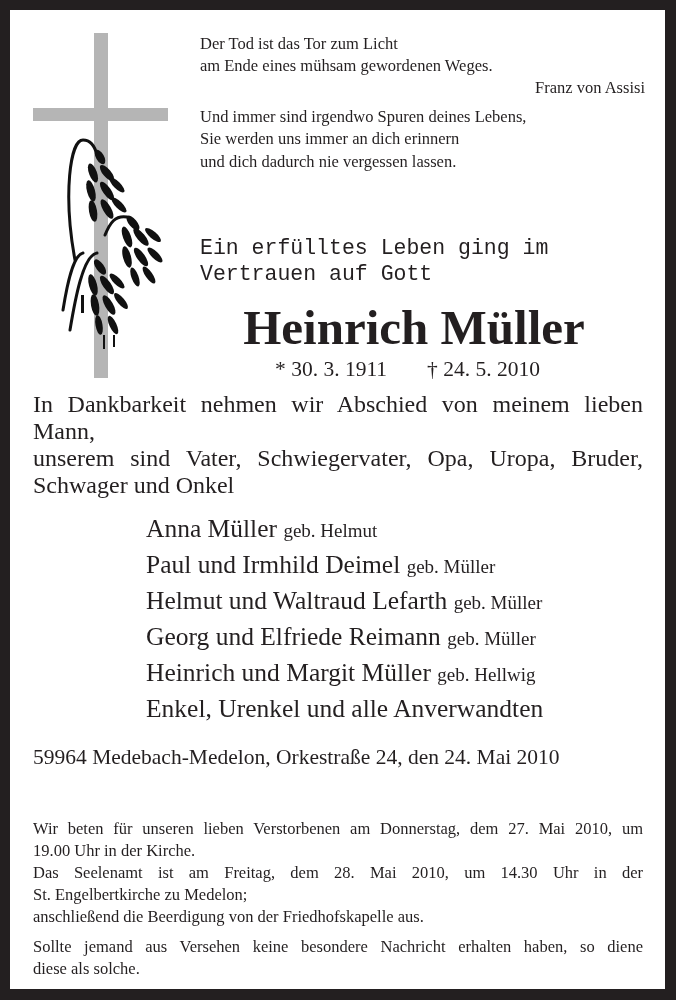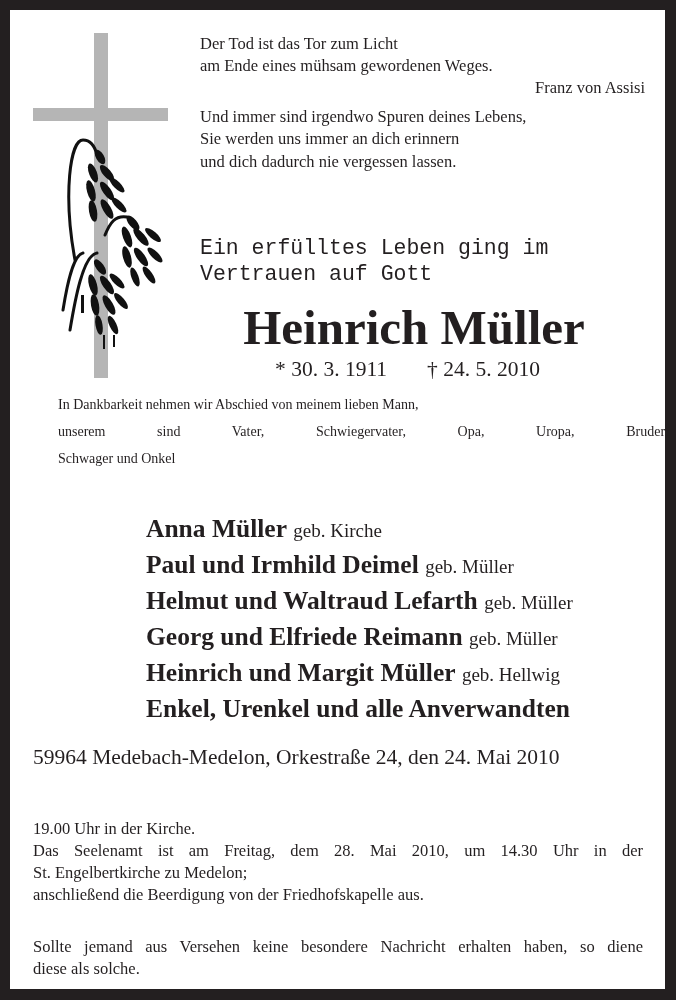--- a/index.html
+++ b/index.html
@@ -7,26 +7,26 @@
          font-family:"Liberation Serif","DejaVu Serif",serif; color:#231f20; }
   .card { position:absolute; left:10px; top:10px; width:655px; height:979px; background:#ffffff; }
   .abs { position:absolute; }
   .quote { left:200px; top:33px; width:445px; font-size:16.5px; line-height:22px; }
   .quote .author { text-align:right; }
   .poem { left:200px; top:106px; width:445px; font-size:16.5px; line-height:22.3px; }
   .lead { left:200px; top:235px; width:450px; font-size:21.5px; line-height:26px;font-family:Liberation Mono, monospace; }
   .name { left:164px; top:300px; width:500px; text-align:center; font-weight:bold; font-size:49px; line-height:56px; letter-spacing:0px; }
   .dates { left:275px; top:356px; font-size:21.5px; line-height:26px; white-space:pre; }
   .dates span { display:inline-block; }
-  .thanks { left:33px; top:391px; width:610px; font-size:14px; line-height:27px; text-align:justify;margin-left:25px; }
+  .thanks { left:33px; top:391px; width:610px; font-size:24px; line-height:27px; text-align:justify; }
   .thanks .line { display:block; }
   .thanks .just { text-align:justify; text-align-last:justify; }
   .family { left:146px; top:512px; width:520px; }
   .family .row { font-size:25.5px; line-height:34px; white-space:nowrap; }
-  .family .row b { font-weight:bold; }
+  .family .row b { font-weight:normal; }
   .family .row .geb { font-size:19px; font-weight:normal; }
   .address { left:33px; top:744px; font-size:21.5px; line-height:26px; white-space:nowrap; }
   .notice { left:33px; top:818px; width:610px; font-size:16.5px; line-height:22px; }
   .notice .just { display:block; text-align:justify; text-align-last:justify; }
   .notice .line { display:block; }
   .closing { left:33px; top:936px; width:610px; font-size:16.5px; line-height:22px; }
   .closing .just { display:block; text-align:justify; text-align-last:justify; }
   .cross-v { left:94px; top:33px; width:14px; height:345px; background:#b5b5b5; }
   .cross-h { left:33px; top:108px; width:135px; height:13px; background:#b5b5b5; }
   .wheat { left:55px; top:135px; width:115px; height:225px; }
@@ -99,31 +99,32 @@
 
 <div class="abs dates"><span>* 30. 3. 1911</span><span style="width:40px"></span><span>† 24. 5. 2010</span></div>
 
 <div class="abs thanks">
   <span class="line">In Dankbarkeit nehmen wir Abschied von meinem lieben Mann,</span>
   <span class="line just">unserem sind Vater, Schwiegervater, Opa, Uropa, Bruder,</span>
   <span class="line">Schwager und Onkel</span>
 </div>
 
 <div class="abs family">
-  <div class="row"><b>Anna Müller</b> <span class="geb">geb. Kirche</span></div>
+  <div class="row"><b>Anna Müller</b> <span class="geb">geb. Helmut</span></div>
   <div class="row"><b>Paul und Irmhild Deimel</b> <span class="geb">geb. Müller</span></div>
   <div class="row"><b>Helmut und Waltraud Lefarth</b> <span class="geb">geb. Müller</span></div>
   <div class="row"><b>Georg und Elfriede Reimann</b> <span class="geb">geb. Müller</span></div>
   <div class="row"><b>Heinrich und Margit Müller</b> <span class="geb">geb. Hellwig</span></div>
   <div class="row"><b>Enkel, Urenkel und alle Anverwandten</b></div>
 </div>
 
 <div class="abs address">59964 Medebach-Medelon, Orkestraße 24, den 24. Mai 2010</div>
 
 <div class="abs notice">
+  <span class="just">Wir beten für unseren lieben Verstorbenen am Donnerstag, dem 27. Mai 2010, um</span>
   <span class="line">19.00 Uhr in der Kirche.</span>
   <span class="just">Das Seelenamt ist am Freitag, dem 28. Mai 2010, um 14.30 Uhr in der</span>
   <span class="line">St. Engelbertkirche zu Medelon;</span>
   <span class="line">anschließend die Beerdigung von der Friedhofskapelle aus.</span>
 </div>
 
 <div class="abs closing">
   <span class="just">Sollte jemand aus Versehen keine besondere Nachricht erhalten haben, so diene</span>
   <span class="line">diese als solche.</span>
 </div>

